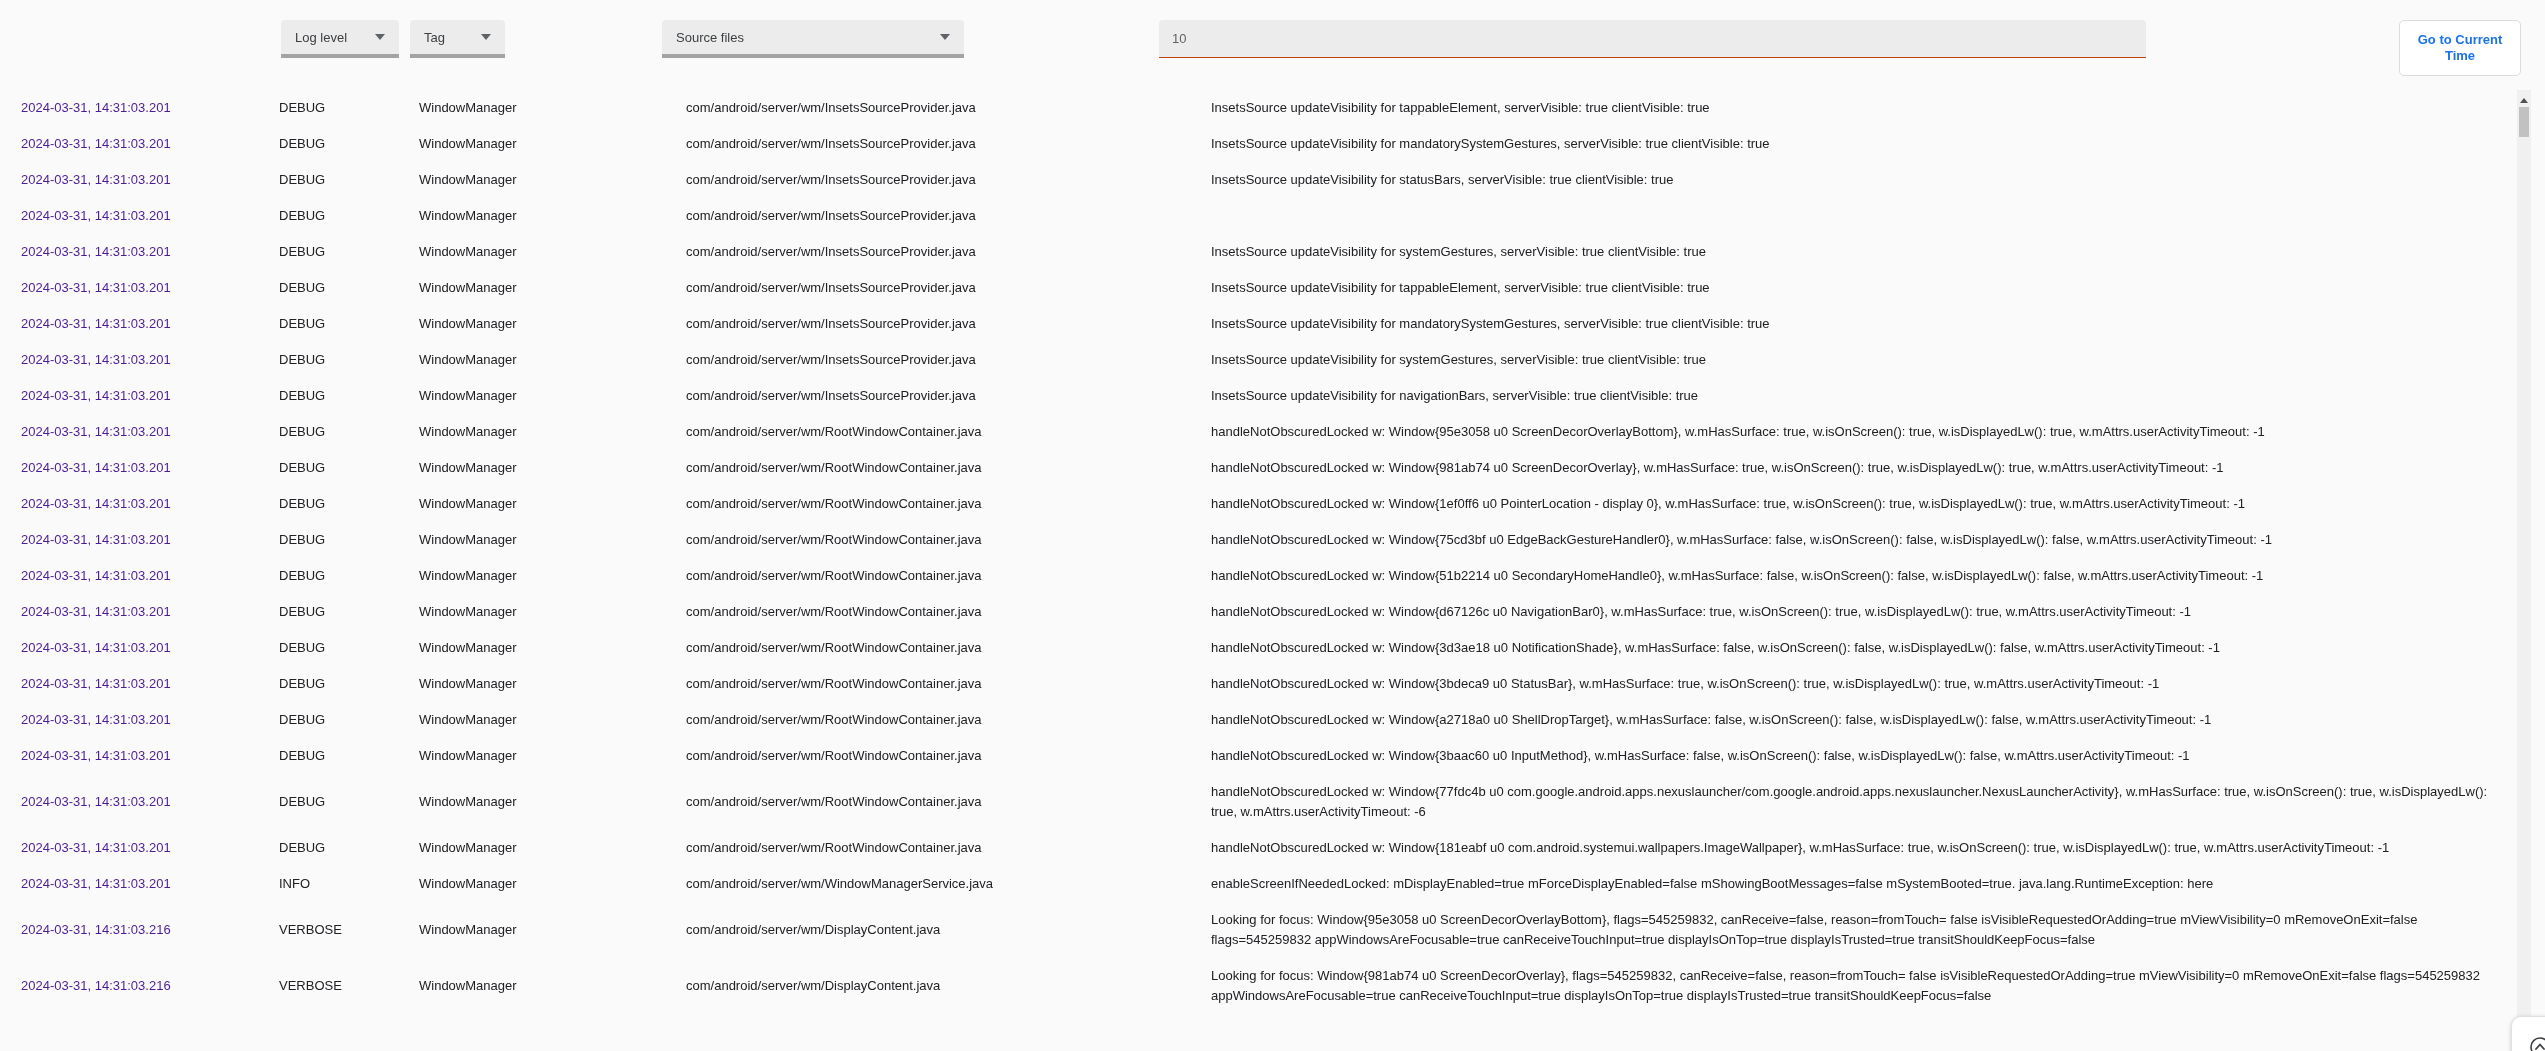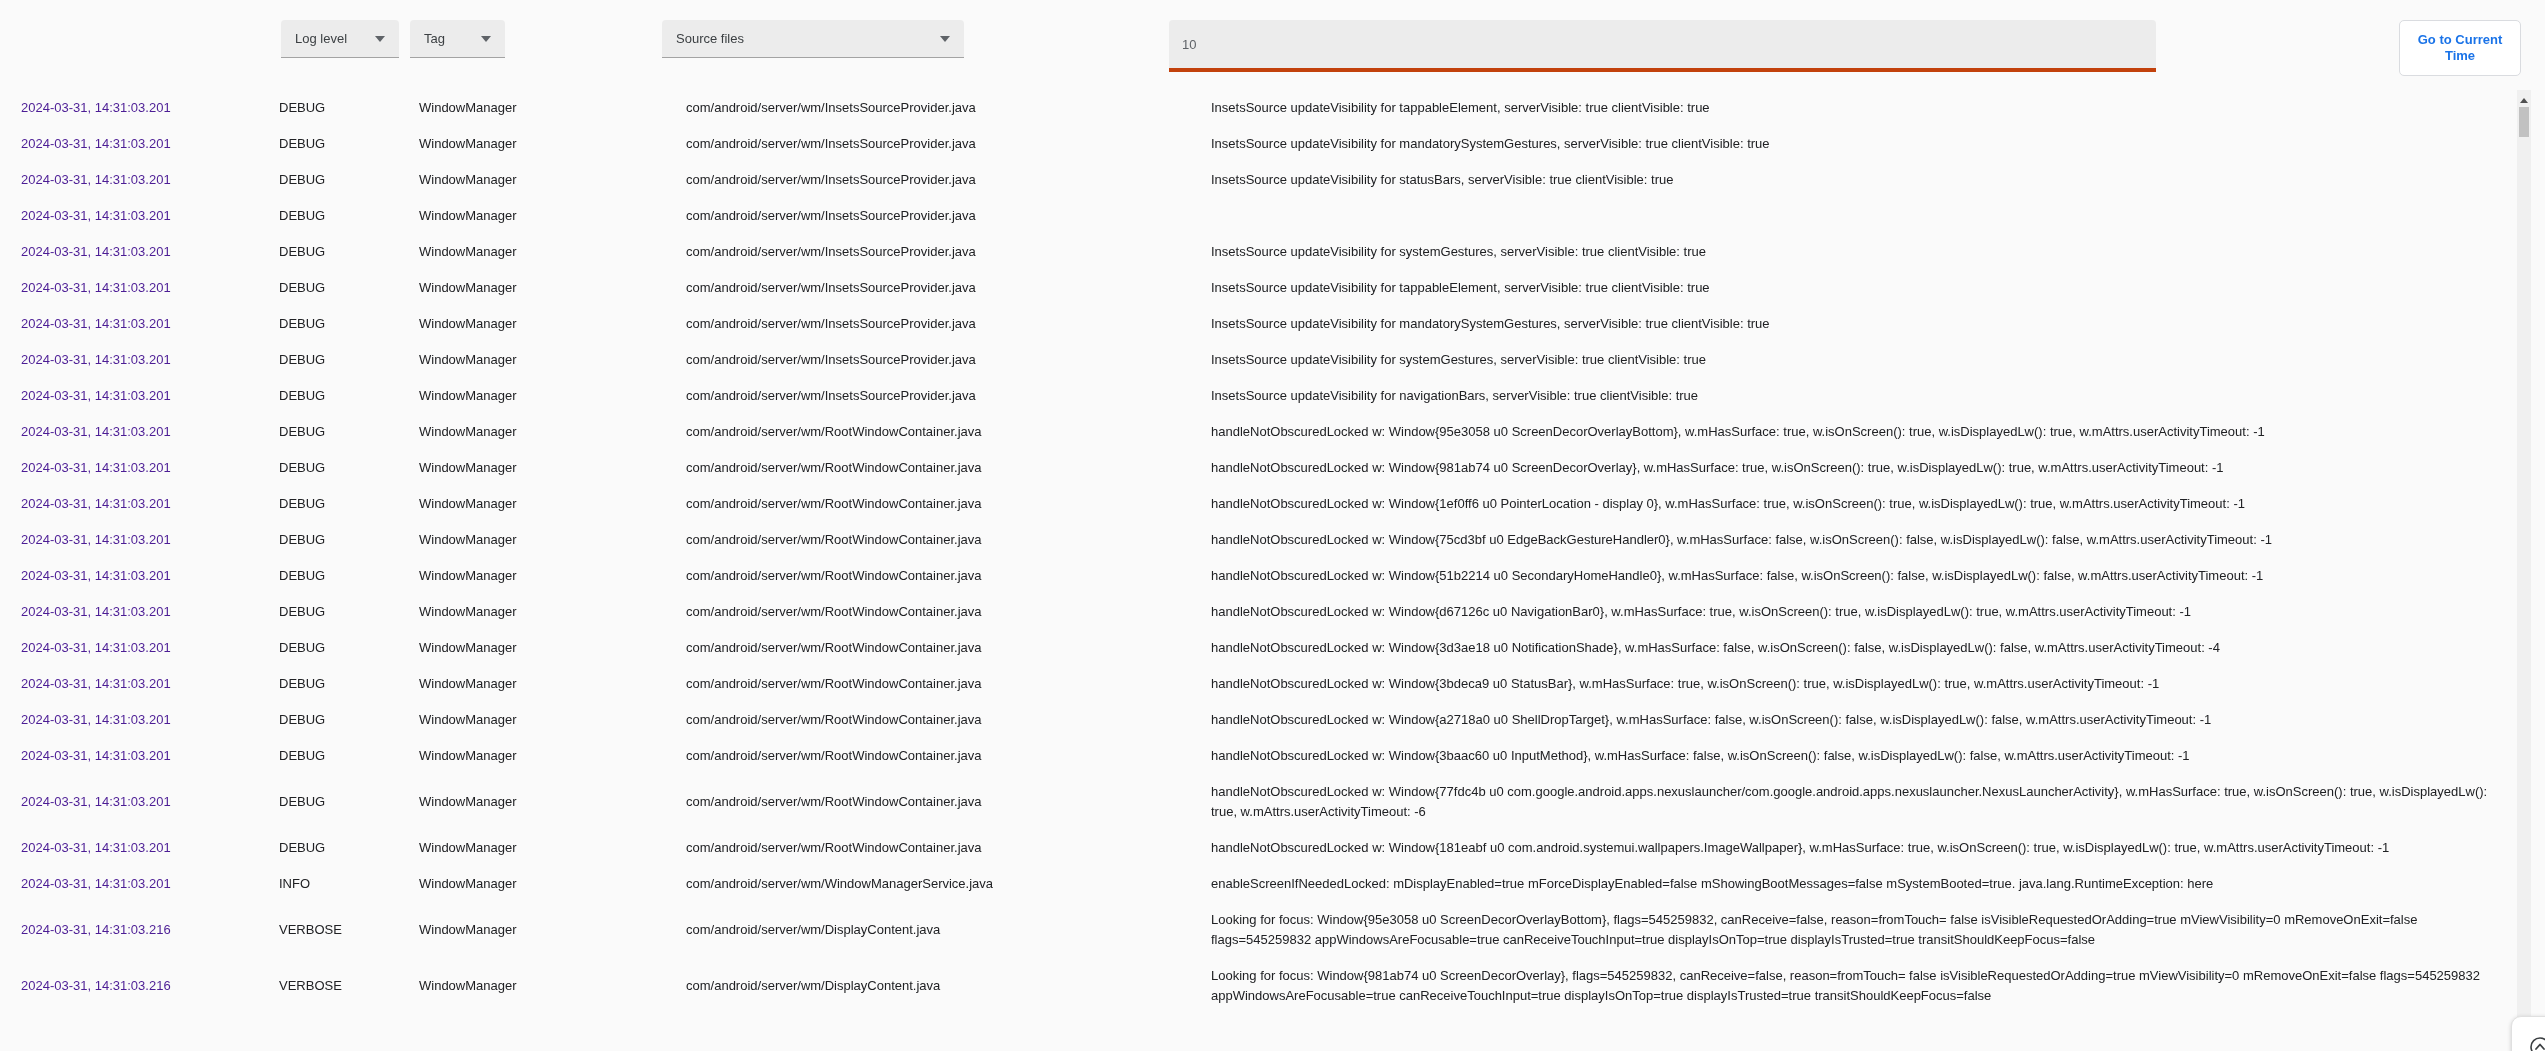--- a/index.html
+++ b/index.html
@@ -11,48 +11,48 @@
     overflow: hidden;
     position: relative;
   }
 
   
   .filter-bar { position: absolute; top: 0; left: 0; width: 2545px; height: 90px; background: #fafafa; }
 
   .mat-select {
     position: absolute; top: 20px; height: 38px;
     background: #ececec;
-    border-bottom: 1px solid #a3a3a3;
+    border-bottom: 4px solid #a3a3a3;
     border-radius: 4px 4px 0 0;
     display: flex; align-items: center; justify-content: space-between;
     padding: 0 14px; box-sizing: border-box;
     cursor: pointer;
     font-size: 13px; color: #3c4043;
   }
   .mat-select .label { white-space: nowrap; }
   .caret {
     width: 0; height: 0;
     border-left: 5px solid transparent;
     border-right: 5px solid transparent;
     border-top: 6px solid #5f6368;
     margin-left: 12px;
   }
   #sel-loglevel { left: 281px; width: 118px; }
   #sel-tag      { left: 410px; width: 95px;  }
   #sel-source   { left: 662px; width: 302px; }
 
   .search-input {
-    position: absolute; top: 20px; left: 1159px; width: 987px; height: 52px;
+    position: absolute; top: 20px; left: 1159px; width: 987px; height: 38px;
     background: #ececec;
     border: none; outline: none;
-    border-bottom: 4px solid #c2410c;
+    border-bottom: 1px solid #c2410c;
     border-radius: 4px 4px 0 0;
     padding: 0 0 0 13px; box-sizing: border-box;
     font-family: "Liberation Sans", sans-serif;
-    font-size: 13px; color: #5f6368; margin-left: 10px;
+    font-size: 13px; color: #5f6368;
   }
 
   .goto-btn {
     position: absolute; top: 20px; left: 2399px; width: 122px; height: 56px;
     background: #ffffff;
     border: 1px solid #dadce0; border-radius: 5px;
     color: #1a73e8; font-family: "Liberation Sans", sans-serif;
     font-size: 13px; font-weight: bold;
     cursor: pointer;
     line-height: 1.25;
@@ -251,21 +251,21 @@
     <div class="tag">WindowManager</div>
     <div class="file">com/android/server/wm/RootWindowContainer.java</div>
     <div class="msg">handleNotObscuredLocked w: Window{d67126c u0 NavigationBar0}, w.mHasSurface: true, w.isOnScreen(): true, w.isDisplayedLw(): true, w.mAttrs.userActivityTimeout: -1</div>
   </div>
 
   <div class="row">
     <a class="ts">2024-03-31, 14:31:03.201</a>
     <div class="lvl">DEBUG</div>
     <div class="tag">WindowManager</div>
     <div class="file">com/android/server/wm/RootWindowContainer.java</div>
-    <div class="msg">handleNotObscuredLocked w: Window{3d3ae18 u0 NotificationShade}, w.mHasSurface: false, w.isOnScreen(): false, w.isDisplayedLw(): false, w.mAttrs.userActivityTimeout: -4</div>
+    <div class="msg">handleNotObscuredLocked w: Window{3d3ae18 u0 NotificationShade}, w.mHasSurface: false, w.isOnScreen(): false, w.isDisplayedLw(): false, w.mAttrs.userActivityTimeout: -1</div>
   </div>
 
   <div class="row">
     <a class="ts">2024-03-31, 14:31:03.201</a>
     <div class="lvl">DEBUG</div>
     <div class="tag">WindowManager</div>
     <div class="file">com/android/server/wm/RootWindowContainer.java</div>
     <div class="msg">handleNotObscuredLocked w: Window{3bdeca9 u0 StatusBar}, w.mHasSurface: true, w.isOnScreen(): true, w.isDisplayedLw(): true, w.mAttrs.userActivityTimeout: -1</div>
   </div>
 

